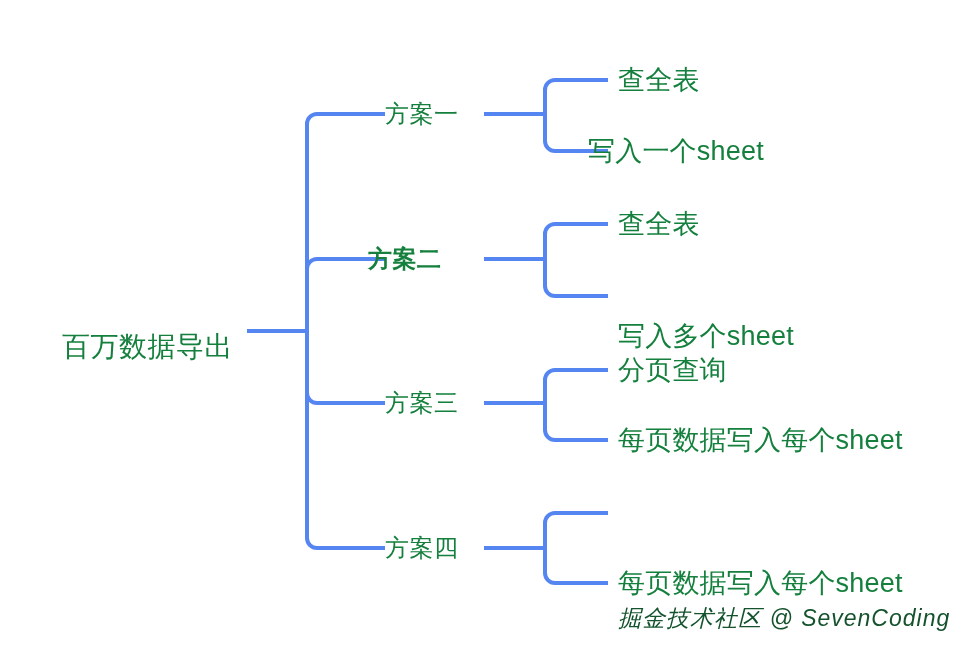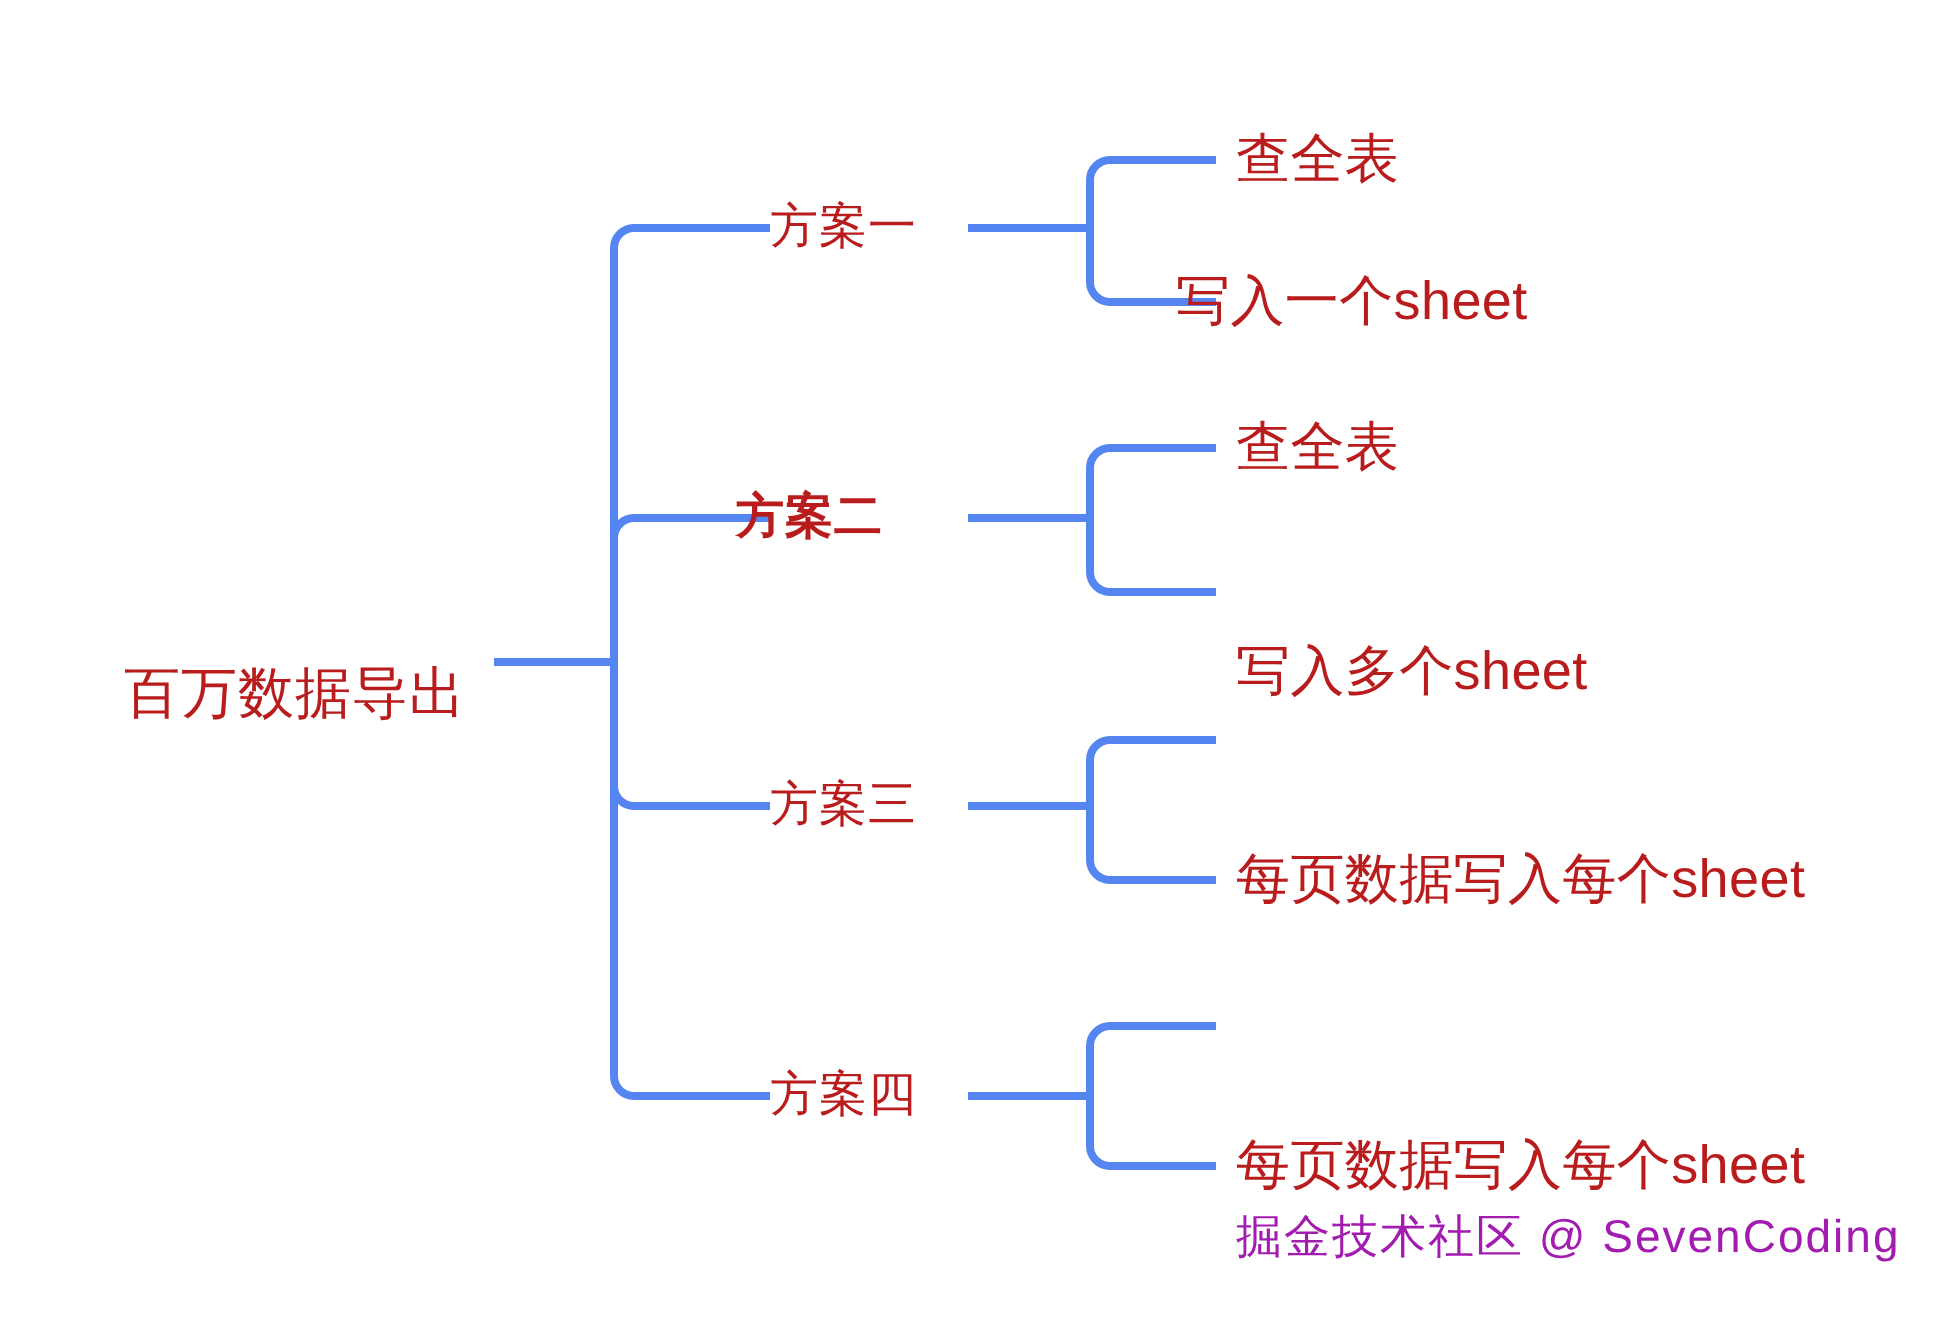--- a/index.html
+++ b/index.html
@@ -21,21 +21,21 @@
   #connector-layer {
     position: absolute;
     left: 0;
     top: 0;
     width: 980px;
     height: 662px;
   }
   .node-label {
     position: absolute;
     white-space: nowrap;
-    color: #b91c1c;
+    color: #15803d;
     line-height: 1;
     transform: translateY(-50%);
   }
   .node-root {
     font-size: 28px;
     letter-spacing: 0.5px;
     margin-top: 16px;
   }
   .node-branch {
     font-size: 24px;
@@ -43,24 +43,25 @@
   }
   .node-leaf {
     font-size: 27px;
     letter-spacing: 0.2px;
   }
   #watermark {
     position: absolute;
     left: 618px;
     top: 607px;
     font-size: 23px;
-    color: #a21caf;
+    color: #14532d;
     letter-spacing: 1px;
     white-space: nowrap;
     line-height: 1;
+    font-style: italic;
   }
 </style>
 </head>
 <body>
 
 <div id="mindmap-root">
 
   <svg id="connector-layer" viewBox="0 0 980 662" width="980" height="662" fill="none" xmlns="http://www.w3.org/2000/svg">
 
     <path d="M 247 331 L 307 331" stroke="#5585f0" stroke-width="4" stroke-linecap="butt"></path>
@@ -91,20 +92,21 @@
 
   <div class="node-label node-branch" style="left:385px; top:114px;">方案一</div>
   <div class="node-label node-leaf" style="left:618px; top:80px;">查全表</div>
   <div class="node-label node-leaf" style="left:588px; top:151px;">写入一个sheet</div>
 
   <div class="node-label node-branch" style="left:368px; top:259px;font-weight:bold;">方案二</div>
   <div class="node-label node-leaf" style="left:618px; top:224px;">查全表</div>
   <div class="node-label node-leaf" style="left:618px; top:296px;margin-top:40px;">写入多个sheet</div>
 
   <div class="node-label node-branch" style="left:385px; top:403px;">方案三</div>
+  <div class="node-label node-leaf" style="left:618px; top:370px;">分页查询</div>
   <div class="node-label node-leaf" style="left:618px; top:440px;">每页数据写入每个sheet</div>
 
   <div class="node-label node-branch" style="left:385px; top:548px;text-align:center;">方案四</div>
   <div class="node-label node-leaf" style="left:618px; top:583px;">每页数据写入每个sheet</div>
 
   <div id="watermark">掘金技术社区 @ SevenCoding</div>
 
 </div>
 
 </body></html>

